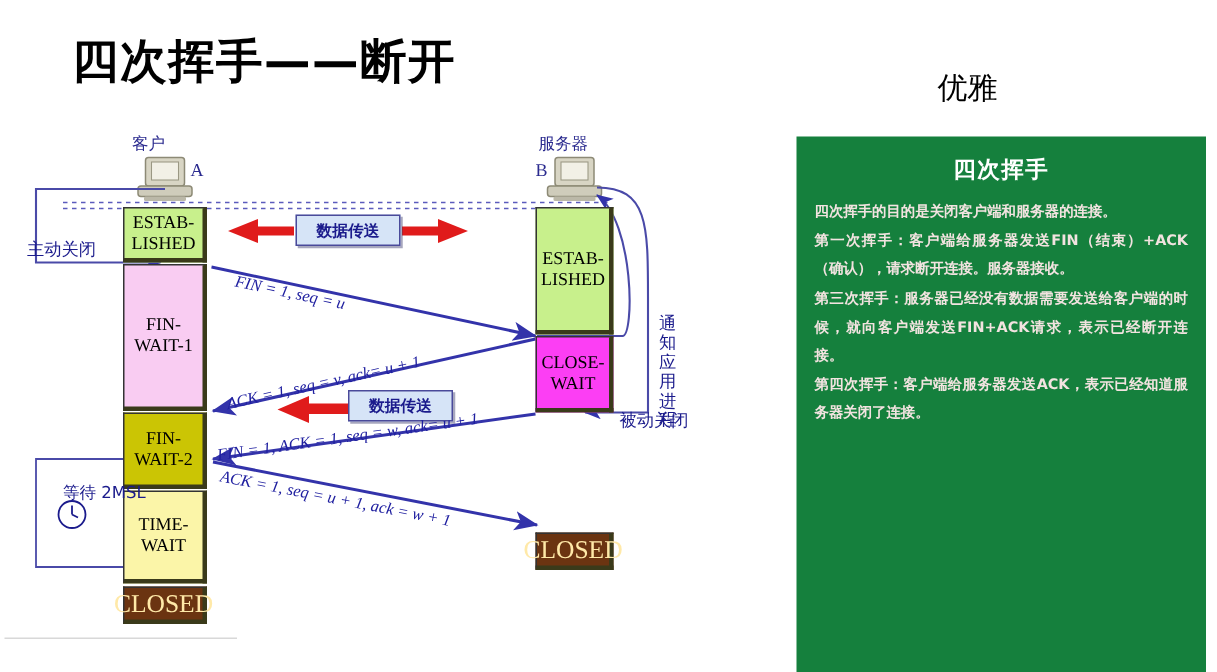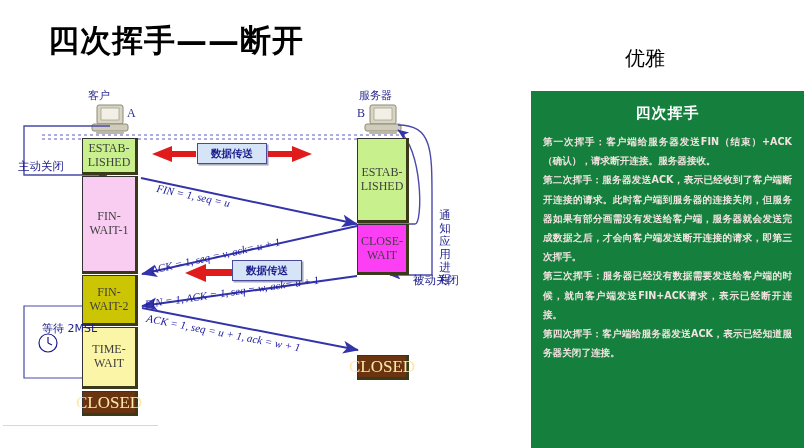--- a/index.html
+++ b/index.html
@@ -54,21 +54,21 @@
   }
   
   .state-box {
     position: absolute;
     box-sizing: border-box;
     border: 1px solid #333333;
     border-right: 3px solid #3a3a1a;
     border-bottom: 3px solid #3a3a1a;
     font-family: "Liberation Serif", serif;
     font-size: 12px;
-    color: #404040;
+    color: #000000;
     display: flex;
     flex-direction: column;
     align-items: center;
     justify-content: center;
     line-height: 1.15;
     text-align: center;
   }
   .state-box.closed {
     color: #ffe9a8;
     font-size: 17px;
@@ -299,21 +299,21 @@
 
   </div>
 
   <div id="hrule"></div>
 
   <div id="right-heading">优雅</div>
 
   <div id="red-panel">
     <div id="panel-title">四次挥手</div>
     <div id="panel-body">
+      <p>四次挥手的目的是关闭客户端和服务器的连接。</p>
       <p>第一次挥手：客户端给服务器发送FIN（结束）+ACK（确认），请求断开连接。服务器接收。</p>
-      <p>第二次挥手：服务器发送ACK，表示已经收到了客户端断开连接的请求。此时客户端到服务器的连接关闭，但服务器如果有部分画需没有发送给客户端，服务器就会发送完成数据之后，才会向客户端发送断开连接的请求，即第三次挥手。</p>
       <p>第三次挥手：服务器已经没有数据需要发送给客户端的时候，就向客户端发送FIN+ACK请求，表示已经断开连接。</p>
       <p>第四次挥手：客户端给服务器发送ACK，表示已经知道服务器关闭了连接。</p>
     </div>
     <div id="watermark">@51CTO博客</div>
   </div>
 
 </div>
 
 </body></html>

